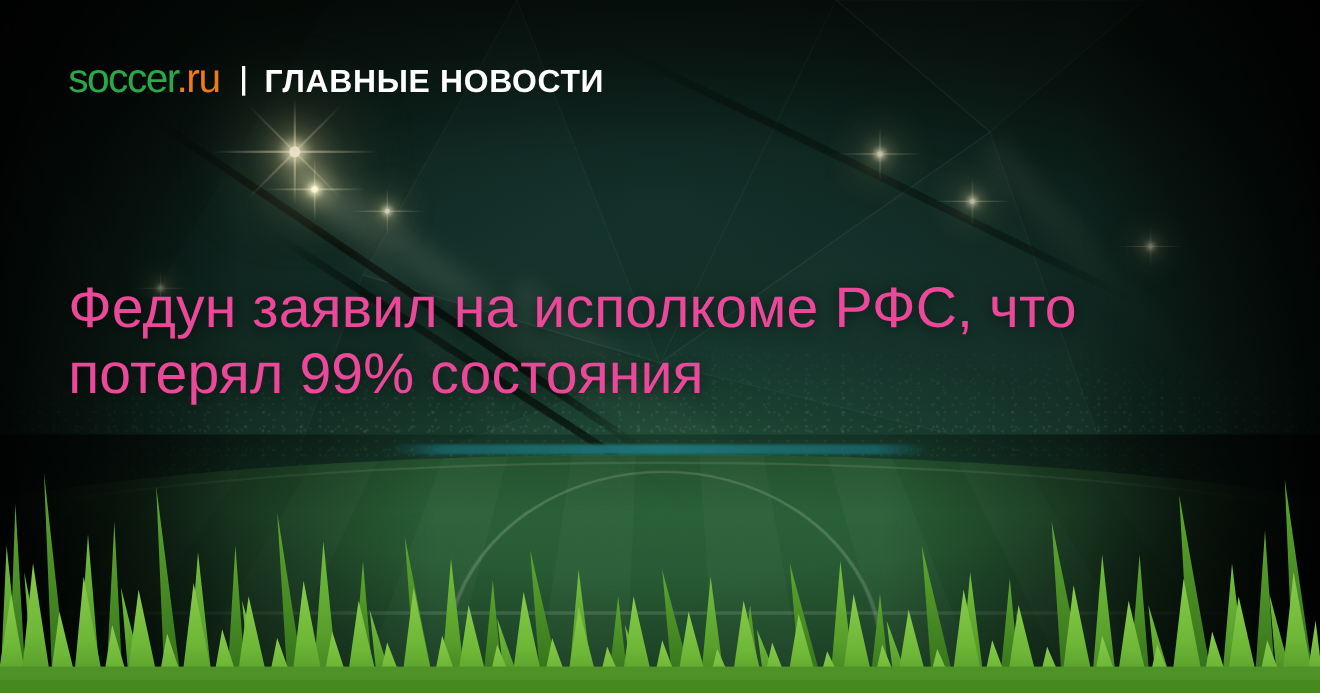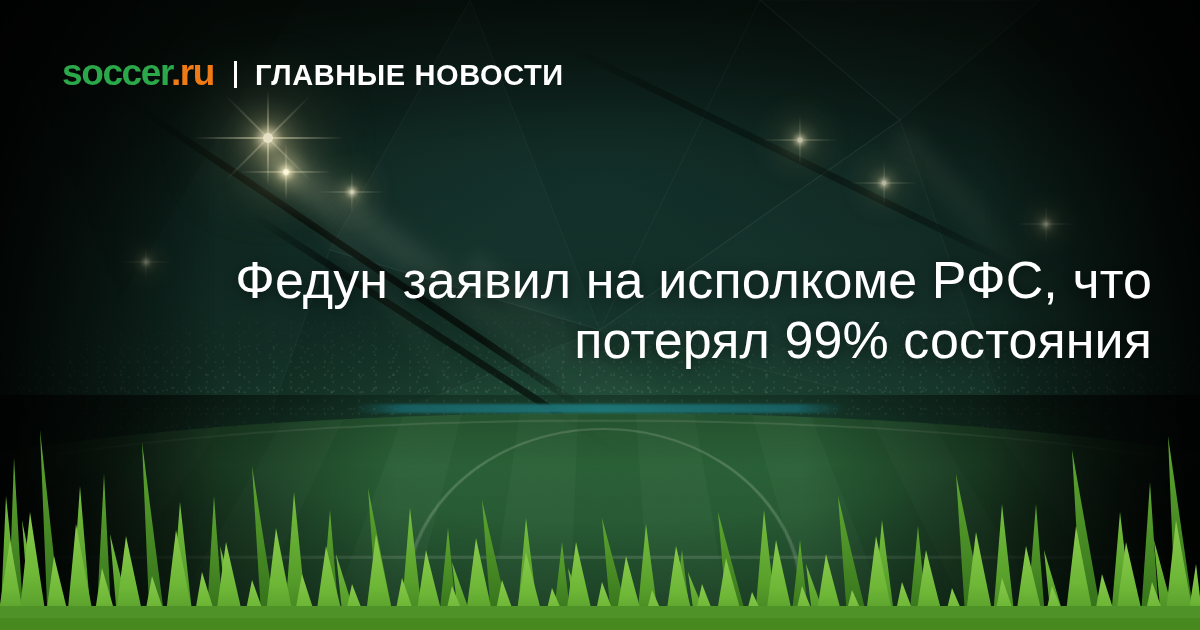--- a/index.html
+++ b/index.html
@@ -190,21 +190,21 @@
   .brandbar {
     position: absolute;
     left: 62px; top: 49px;
     display: flex;
     align-items: baseline;
     gap: 0;
     white-space: nowrap;
   }
   .logo {
     font-size: 37px;
-    font-weight: 700;
+    font-weight: 400;
     letter-spacing: -1.4px;
     line-height: 1;
     font-family: "Liberation Sans", sans-serif;
   }
   .logo .word  { color: #2BA84A; }
   .logo .tld   { color: #F07A16; }
   .divider {
     display: inline-block;
     width: 3px;
     height: 27px;
@@ -223,28 +223,27 @@
     font-family: "Liberation Sans", sans-serif;
     margin-top: 12px;
   }
 
   .headline {
     position: absolute;
     left: 62px;
     top: 250px;
     width: 1090px;
     margin: 0;
-    color: #ffffff;
+    color: #ec4899;
     font-size: 52px;
     font-weight: 400;
     line-height: 60px;
     letter-spacing: .1px;
     text-shadow: 0 2px 14px rgba(0,0,0,.55);
     font-family: "Liberation Sans", sans-serif;
-    text-align: right;
   }
 </style>
 </head>
 <body>
 
 <div id="card">
 
   <div class="layer bg-base"></div>
   <div class="layer bg-glow"></div>
 

